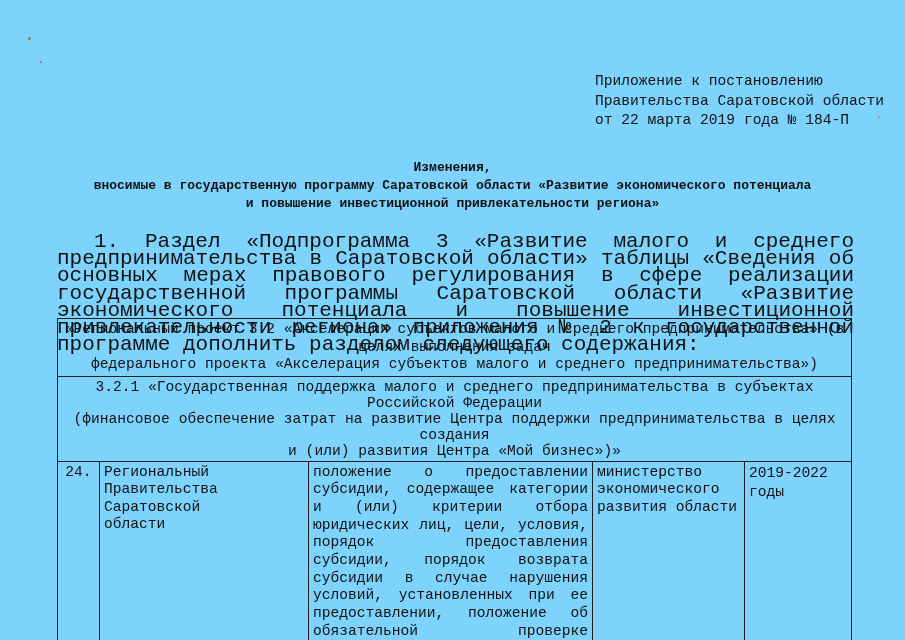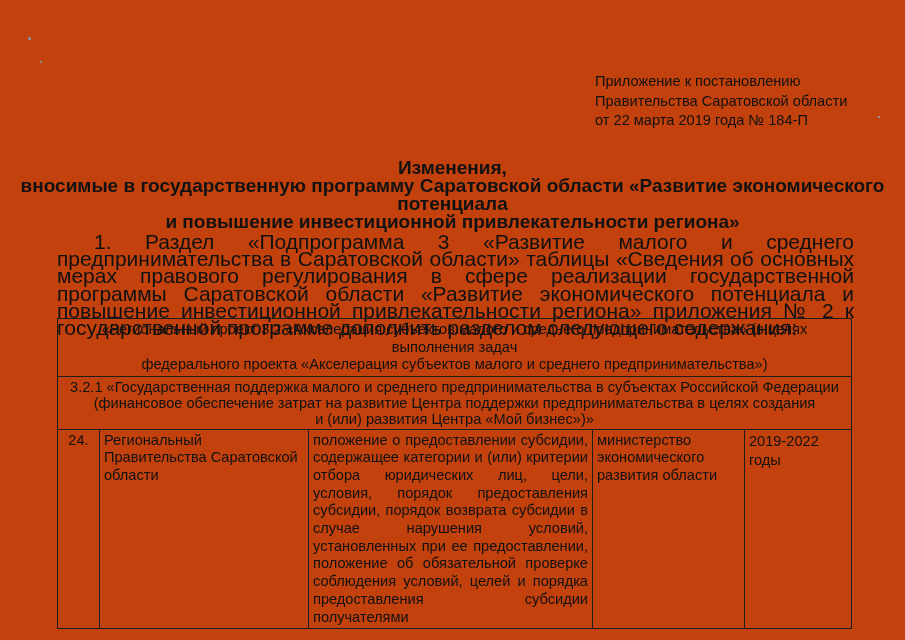--- a/index.html
+++ b/index.html
@@ -1,23 +1,23 @@
 <!DOCTYPE html>
 <html><head>
 <meta charset="utf-8">
 <style>
   * { margin: 0; padding: 0; box-sizing: border-box; }
   html, body { background: #e8e8e8; }
   .page {
     position: relative;
     width: 905px;
     height: 640px;
-    background: #c2410c;
+    background: #7dd3fc;
     overflow: hidden;
-    font-family: Liberation Sans, sans-serif;
+    font-family: Liberation Mono, monospace;
     color: #121212;
   }
   .scan-speck {
     position: absolute;
     width: 3px; height: 3px;
     background: #8a8a8a;
   }
   .speck-1 { left: 28px; top: 37px; }
   .speck-2 { left: 40px; top: 61px; width: 2px; height: 2px; }
   .speck-3 { left: 878px; top: 116px; width: 2px; height: 2px; background: #9a9a9a; }
@@ -30,21 +30,21 @@
     line-height: 19.5px;
     white-space: pre-line;
   }
   .doc-title {
     position: absolute;
     left: 0;
     top: 159px;
     width: 905px;
     text-align: center;
     font-weight: bold;
-    font-size: 19px;
+    font-size: 13px;
     line-height: 18px;
     white-space: pre-line;
   }
   .intro-paragraph {
     position: absolute;
     left: 57px;
     top: 233px;
     width: 797px;
     font-size: 21px;
     line-height: 17.2px;

